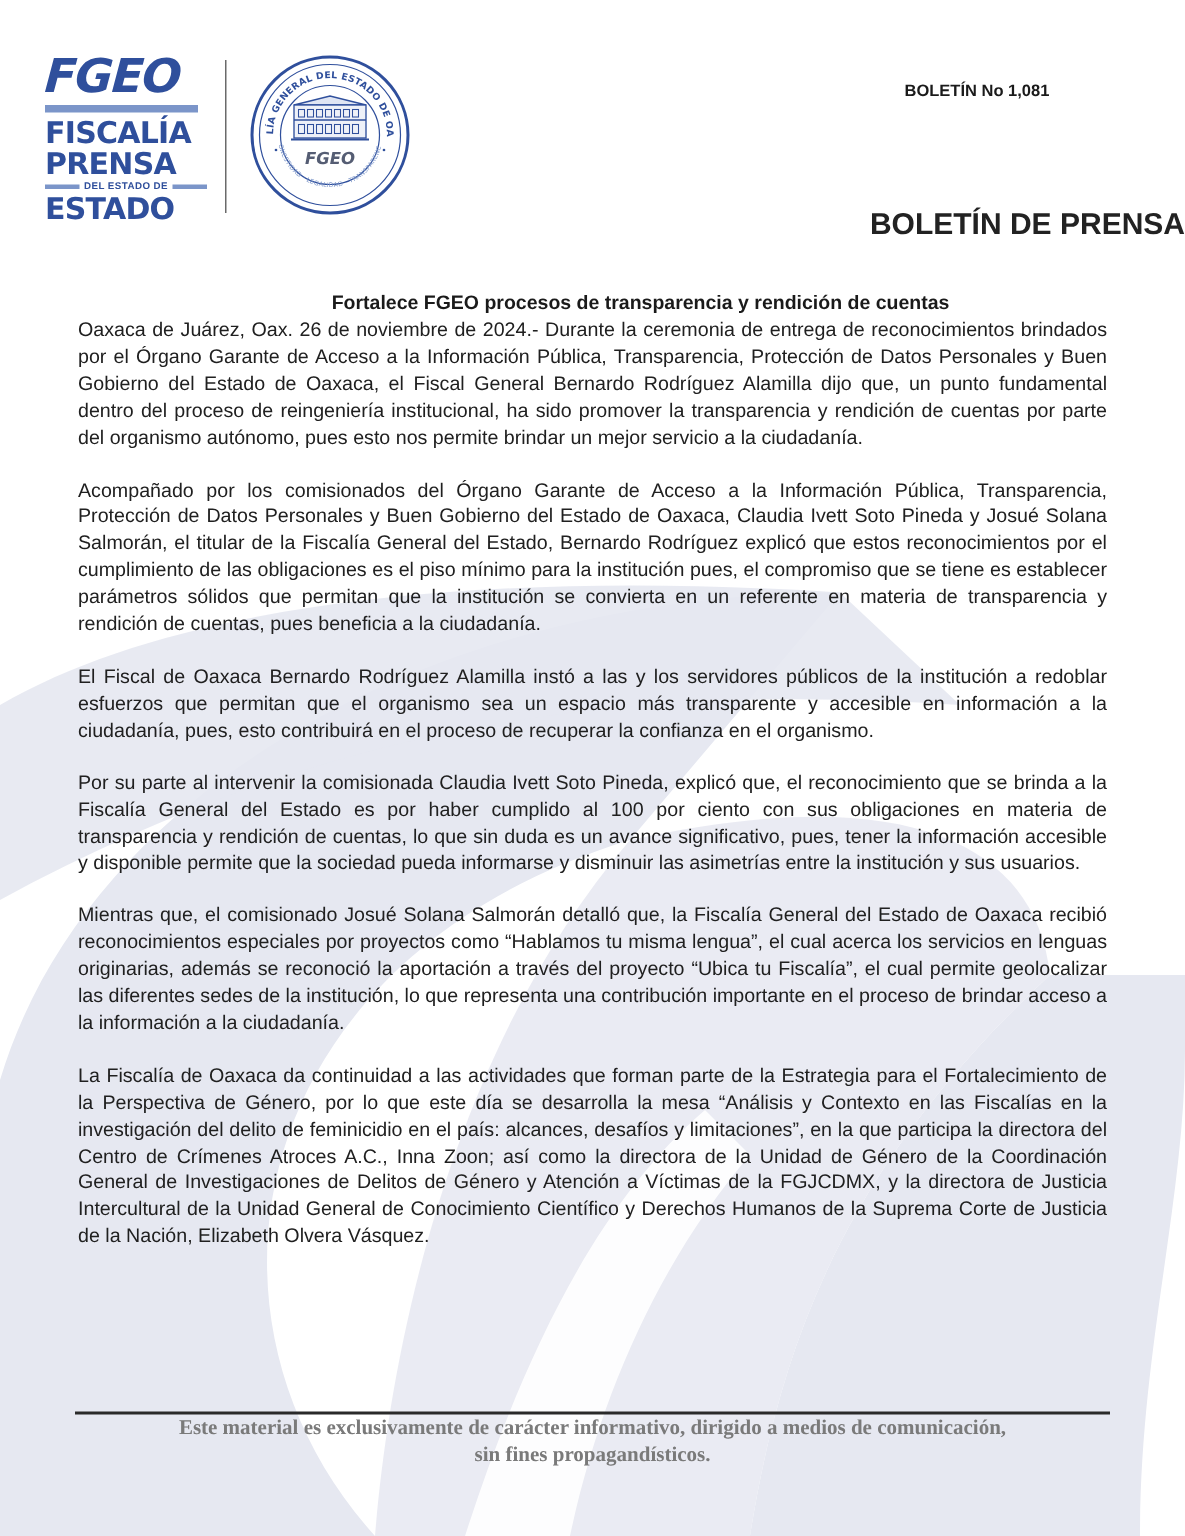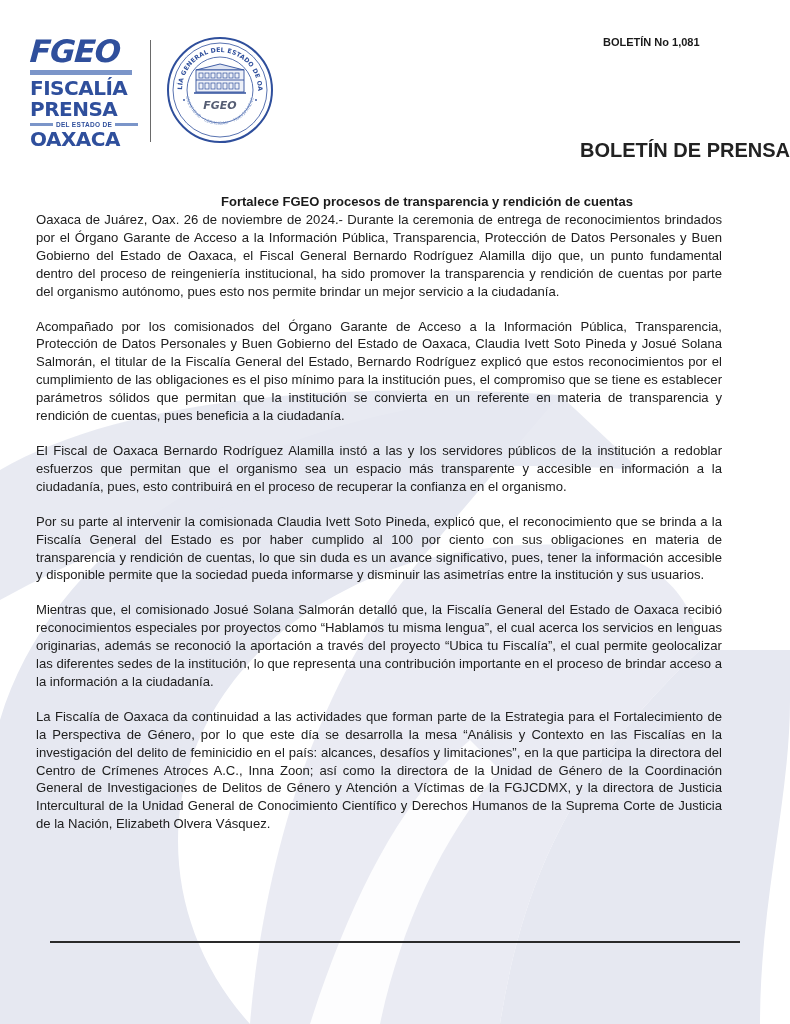--- a/index.html
+++ b/index.html
@@ -18,27 +18,27 @@
     color: #2f4f9c; letter-spacing: -1px; line-height: 30px; font-style: italic; transform: skewX(-4deg); }
   .fgeo-bar { height: 5px; background: #7b95c9; margin: 4px 0 3px; width: 102px; }
   .logo-line { display: block; font-family: "DejaVu Sans", sans-serif; font-weight: 900; color: #2f4f9c;
     font-size: 20px; line-height: 21px; letter-spacing: -0.5px; }
   .logo-small { display: flex; align-items: center; gap: 3px; margin: 1px 0; }
   .logo-small .rule { flex: 1; height: 3px; background: #7b95c9; }
   .logo-small span.txt { font-size: 6.5px; font-weight: 700; color: #2f4f9c; letter-spacing: 0.3px; }
   .divider-v { position: absolute; left: 150px; top: 40px; width: 1px; height: 102px; background: #6a6a6a; }
   .seal { position: absolute; left: 166px; top: 36px; width: 108px; height: 108px; }
 
-  .bulletin-no { position: absolute; left: 603px; top: 36px; font-size: 11px; font-weight: 700; color: #1a1a1a; }
+  .bulletin-no { position: absolute; left: 603px; top: 55px; font-size: 11px; font-weight: 700; color: #1a1a1a; }
   .title { position: absolute; left: 0; width: 790px; top: 139px; text-align: right;
     font-size: 20px; font-weight: 700; color: #222; }
   .subtitle { position: absolute; left: 0; width: 790px; top: 178px; text-align: center;
     font-size: 13px; font-weight: 700; color: #1a1a1a; }
 
-  .body { position: absolute; left: 36px; top: 211px; width: 686px; }
+  .body { position: absolute; left: 52px; top: 211px; width: 686px; }
   .body p { margin: 0 0 17px 0; font-size: 13.1px; line-height: 17.9px; text-align: justify; color: #202020; }
 
   .footer-rule { position: absolute; left: 50px; top: 941px; width: 690px; height: 2px; background: #2a2a2a; }
   .footer { position: absolute; left: 50px; top: 944px; width: 690px; text-align: center;
     font-family: "Liberation Serif", serif; font-weight: 700; color: #7a7a7a; font-size: 14px; line-height: 18px; }
 </style>
 </head>
 <body>
 
 <svg class="bg" viewBox="0 0 790 1024" xmlns="http://www.w3.org/2000/svg">
@@ -66,21 +66,21 @@
   <div class="logo-left">
     <span class="fgeo-mark">FGEO</span>
     <div class="fgeo-bar"></div>
     <span class="logo-line">FISCALÍA</span>
     <span class="logo-line">PRENSA</span>
     <div class="logo-small">
       <div class="rule"></div>
       <span class="txt">DEL ESTADO DE</span>
       <div class="rule"></div>
     </div>
-    <span class="logo-line">OAXACA</span>
+    <span class="logo-line">ESTADO</span>
   </div>
 
   <div class="divider-v"></div>
 
   <svg class="seal" viewBox="0 0 108 108" xmlns="http://www.w3.org/2000/svg">
     <defs>
       <path id="arcTop" d="M 16 54 A 38 38 0 0 1 92 54"></path>
       <path id="arcBot" d="M 20 62 A 35 35 0 0 0 88 62"></path>
     </defs>
     <circle cx="54" cy="54" r="52" fill="#ffffff" stroke="#2f4f9c" stroke-width="2"></circle>
@@ -128,13 +128,17 @@
   <div class="body">
     <p>Oaxaca de Juárez, Oax. 26 de noviembre de 2024.- Durante la ceremonia de entrega de reconocimientos brindados por el Órgano Garante de Acceso a la Información Pública, Transparencia, Protección de Datos Personales y Buen Gobierno del Estado de Oaxaca, el Fiscal General Bernardo Rodríguez Alamilla dijo que, un punto fundamental dentro del proceso de reingeniería institucional, ha sido promover la transparencia y rendición de cuentas por parte del organismo autónomo, pues esto nos permite brindar un mejor servicio a la ciudadanía.</p>
     <p>Acompañado por los comisionados del Órgano Garante de Acceso a la Información Pública, Transparencia, Protección de Datos Personales y Buen Gobierno del Estado de Oaxaca, Claudia Ivett Soto Pineda y Josué Solana Salmorán, el titular de la Fiscalía General del Estado, Bernardo Rodríguez explicó que estos reconocimientos por el cumplimiento de las obligaciones es el piso mínimo para la institución pues, el compromiso que se tiene es establecer parámetros sólidos que permitan que la institución se convierta en un referente en materia de transparencia y rendición de cuentas, pues beneficia a la ciudadanía.</p>
     <p>El Fiscal de Oaxaca Bernardo Rodríguez Alamilla instó a las y los servidores públicos de la institución a redoblar esfuerzos que permitan que el organismo sea un espacio más transparente y accesible en información a la ciudadanía, pues, esto contribuirá en el proceso de recuperar la confianza en el organismo.</p>
     <p>Por su parte al intervenir la comisionada Claudia Ivett Soto Pineda, explicó que, el reconocimiento que se brinda a la Fiscalía General del Estado es por haber cumplido al 100 por ciento con sus obligaciones en materia de transparencia y rendición de cuentas, lo que sin duda es un avance significativo, pues, tener la información accesible y disponible permite que la sociedad pueda informarse y disminuir las asimetrías entre la institución y sus usuarios.</p>
     <p>Mientras que, el comisionado Josué Solana Salmorán detalló que, la Fiscalía General del Estado de Oaxaca recibió reconocimientos especiales por proyectos como “Hablamos tu misma lengua”, el cual acerca los servicios en lenguas originarias, además se reconoció la aportación a través del proyecto “Ubica tu Fiscalía”, el cual permite geolocalizar las diferentes sedes de la institución, lo que representa una contribución importante en el proceso de brindar acceso a la información a la ciudadanía.</p>
     <p>La Fiscalía de Oaxaca da continuidad a las actividades que forman parte de la Estrategia para el Fortalecimiento de la Perspectiva de Género, por lo que este día se desarrolla la mesa “Análisis y Contexto en las Fiscalías en la investigación del delito de feminicidio en el país: alcances, desafíos y limitaciones”, en la que participa la directora del Centro de Crímenes Atroces A.C., Inna Zoon; así como la directora de la Unidad de Género de la Coordinación General de Investigaciones de Delitos de Género y Atención a Víctimas de la FGJCDMX, y la directora de Justicia Intercultural de la Unidad General de Conocimiento Científico y Derechos Humanos de la Suprema Corte de Justicia de la Nación, Elizabeth Olvera Vásquez.</p>
   </div>
 
   <div class="footer-rule"></div>
+  <div class="footer">
+    <div>Este material es exclusivamente de carácter informativo, dirigido a medios de comunicación,</div>
+    <div>sin fines propagandísticos.</div>
+  </div>
 </div>
 
 </body></html>

